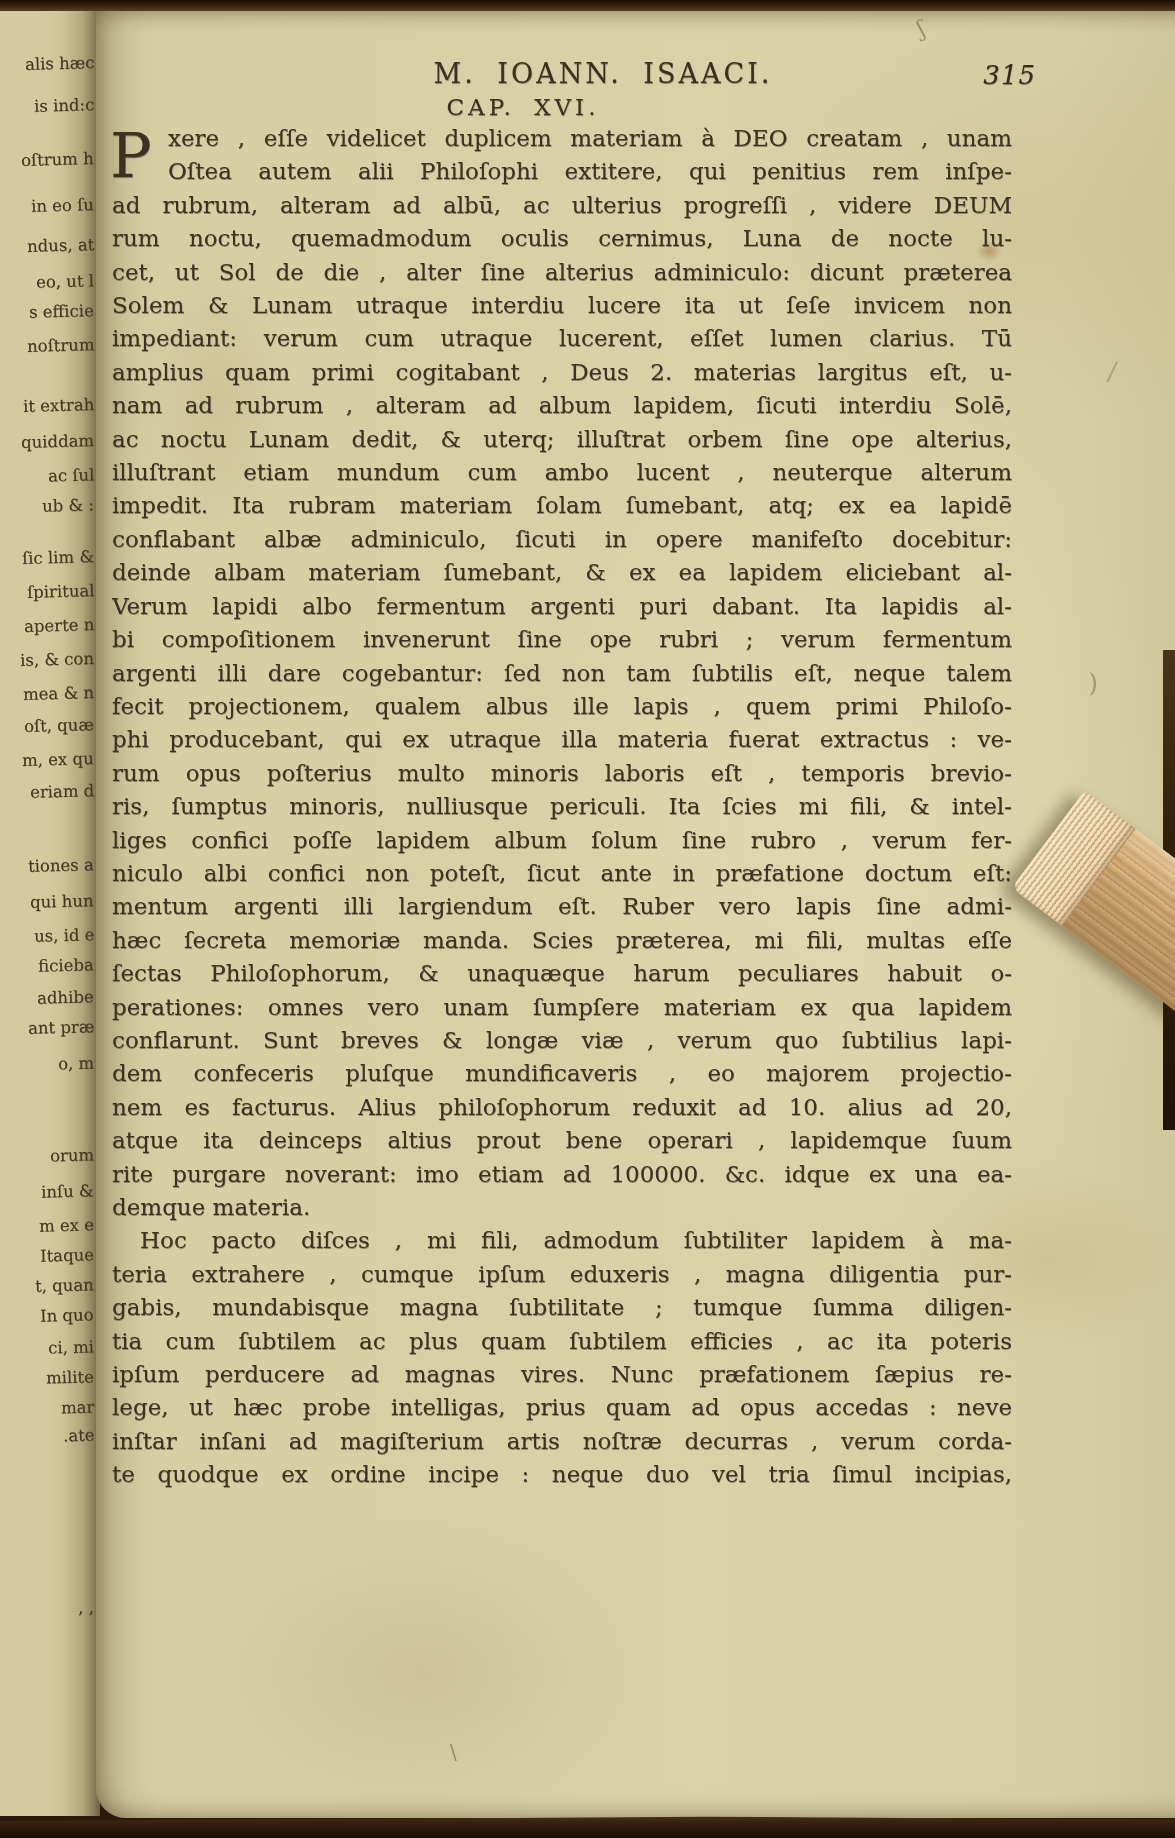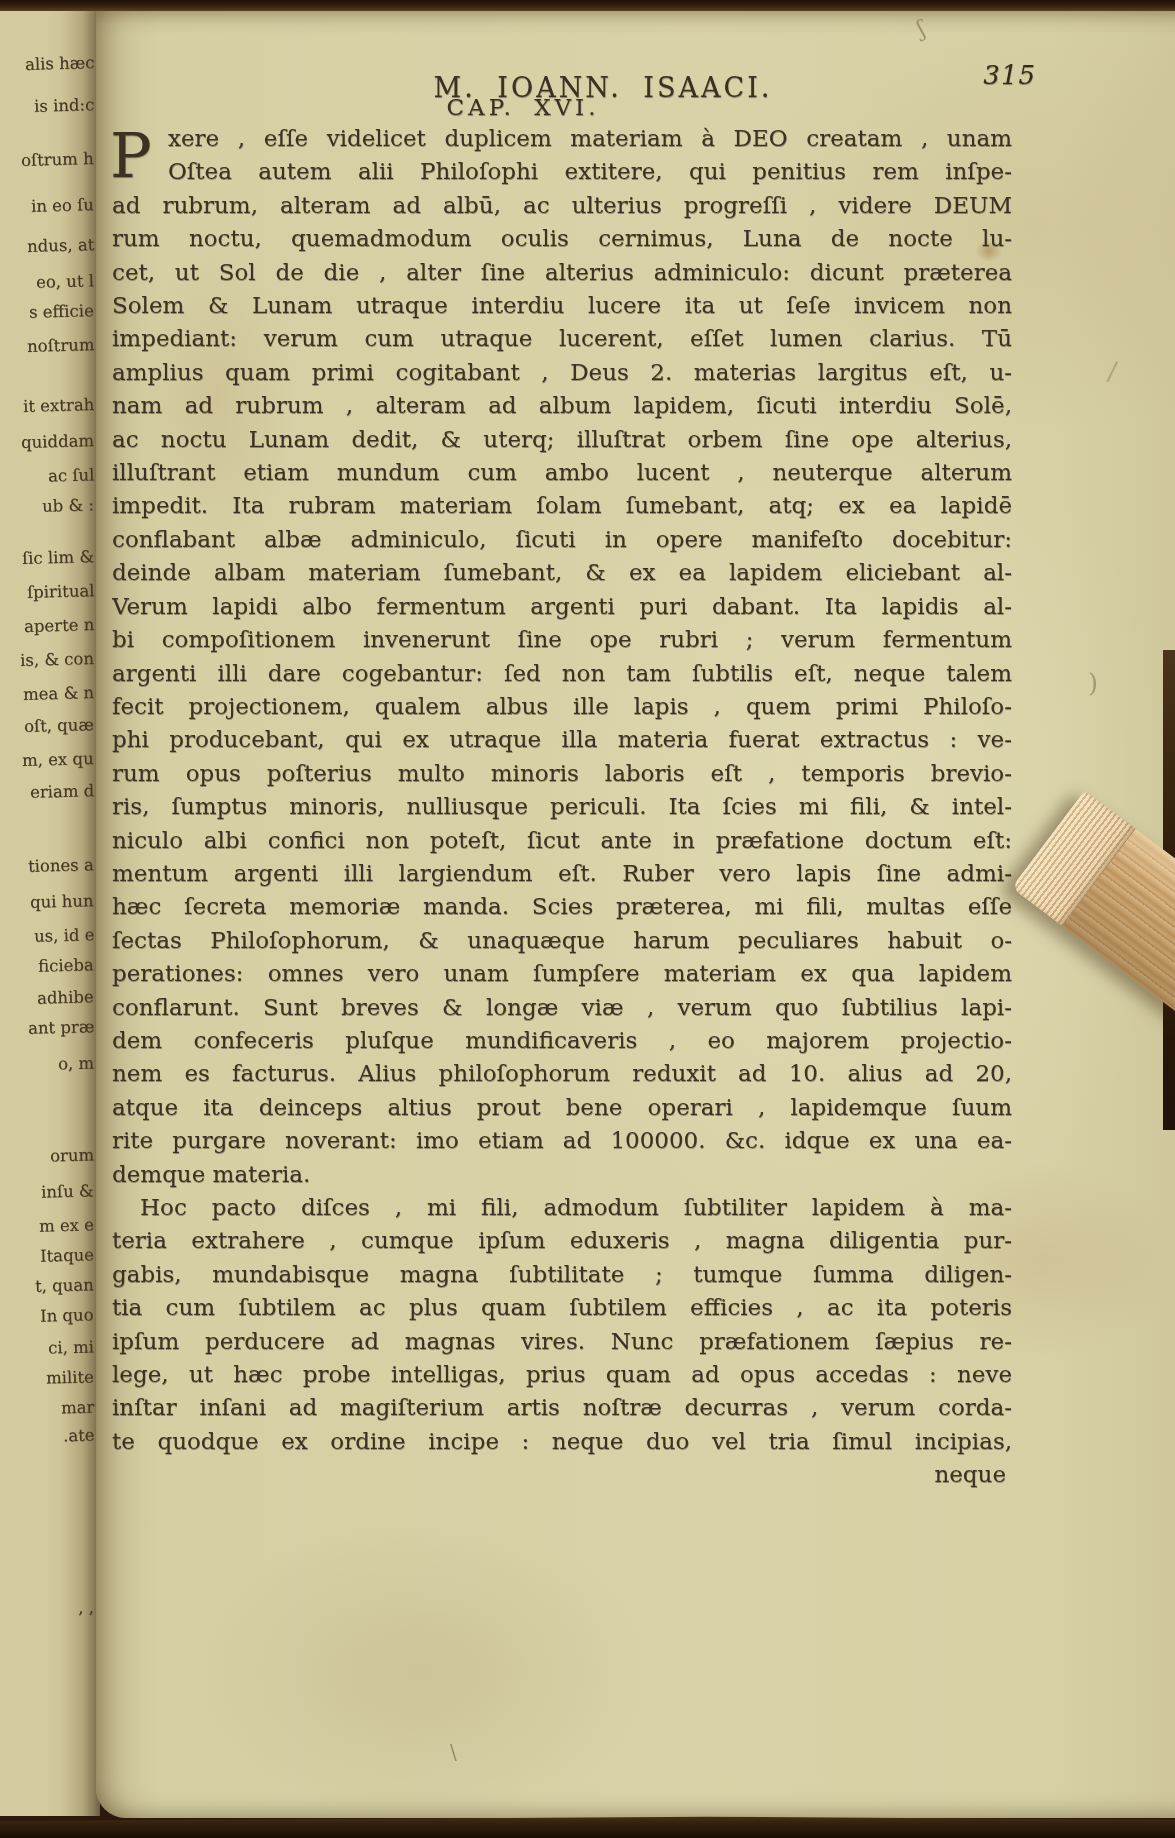--- a/index.html
+++ b/index.html
@@ -28,21 +28,21 @@
       radial-gradient(ellipse 500px 700px at 70% 45%, rgba(255,250,225,.18), transparent 65%),
       radial-gradient(ellipse 380px 260px at 30% 92%, rgba(125,100,55,.12), transparent 60%),
       linear-gradient(90deg,#c9c196 0%,#d6cfa4 6%,#d9d2a8 55%,#d7d0a5 88%,#cfc79b 100%);
     box-shadow:inset 22px 0 30px -14px rgba(95,75,40,.5), inset 0 14px 20px -12px rgba(70,50,25,.45), inset 0 -16px 22px -14px rgba(70,50,25,.35);
     border-bottom-left-radius:30px;
     z-index:2;
   }
   .stain{position:absolute;border-radius:50%;pointer-events:none;}
   
   .running-title{
-    position:absolute;left:112px;top:62px;width:900px;text-align:center;
+    position:absolute;left:112px;top:48px;width:900px;text-align:center;
     font-size:27px;letter-spacing:3px;word-spacing:10px;color:#3b3022;
     transform:translateX(-55px);
     text-shadow:0.4px 0.6px .7px rgba(60,45,25,.5);
   }
   .page-number{
     position:absolute;right:150px;top:50px;font-size:26px;font-style:italic;
     color:#352b1d;letter-spacing:1px;text-shadow:0.4px 0.6px .7px rgba(60,45,25,.5);
   }
   .chapter-heading{
     position:absolute;left:112px;top:84px;width:900px;text-align:center;
@@ -171,40 +171,40 @@
       <div class="line j">impedit. Ita rubram materiam ſolam ſumebant, atq; ex ea lapidē</div>
       <div class="line j">conflabant albæ adminiculo, ſicuti in opere manifeſto docebitur:</div>
       <div class="line j">deinde albam materiam ſumebant, &amp; ex ea lapidem eliciebant al-</div>
       <div class="line j">Verum lapidi albo fermentum argenti puri dabant. Ita lapidis al-</div>
       <div class="line j">bi compoſitionem invenerunt ſine ope rubri ; verum fermentum</div>
       <div class="line j">argenti illi dare cogebantur: ſed non tam ſubtilis eſt, neque talem</div>
       <div class="line j">fecit projectionem, qualem albus ille lapis , quem primi Philoſo-</div>
       <div class="line j">phi producebant, qui ex utraque illa materia fuerat extractus : ve-</div>
       <div class="line j">rum opus poſterius multo minoris laboris eſt , temporis brevio-</div>
       <div class="line j">ris, ſumptus minoris, nulliusque periculi. Ita ſcies mi fili, &amp; intel-</div>
+      <div class="line j">liges confici poſſe lapidem album ſolum ſine rubro , verum fer-</div>
       <div class="line j">niculo albi confici non poteſt, ſicut ante in præfatione doctum eſt:</div>
       <div class="line j">mentum argenti illi largiendum eſt. Ruber vero lapis ſine admi-</div>
       <div class="line j">hæc ſecreta memoriæ manda. Scies præterea, mi fili, multas eſſe</div>
       <div class="line j">ſectas Philoſophorum, &amp; unaquæque harum peculiares habuit o-</div>
       <div class="line j">perationes: omnes vero unam ſumpſere materiam ex qua lapidem</div>
       <div class="line j">conflarunt. Sunt breves &amp; longæ viæ , verum quo ſubtilius lapi-</div>
       <div class="line j">dem confeceris pluſque mundificaveris , eo majorem projectio-</div>
       <div class="line j">nem es facturus. Alius philoſophorum reduxit ad 10. alius ad 20,</div>
       <div class="line j">atque ita deinceps altius prout bene operari , lapidemque ſuum</div>
       <div class="line j">rite purgare noverant: imo etiam ad 100000. &amp;c. idque ex una ea-</div>
       <div class="line">demque materia.</div>
       <div class="line j first-indent">Hoc pacto diſces , mi fili, admodum ſubtiliter lapidem à ma-</div>
       <div class="line j">teria extrahere , cumque ipſum eduxeris , magna diligentia pur-</div>
       <div class="line j">gabis, mundabisque magna ſubtilitate ; tumque ſumma diligen-</div>
       <div class="line j">tia cum ſubtilem ac plus quam ſubtilem efficies , ac ita poteris</div>
       <div class="line j">ipſum perducere ad magnas vires. Nunc præfationem ſæpius re-</div>
       <div class="line j">lege, ut hæc probe intelligas, prius quam ad opus accedas : neve</div>
       <div class="line j">inſtar inſani ad magiſterium artis noſtræ decurras , verum corda-</div>
       <div class="line j">te quodque ex ordine incipe : neque duo vel tria ſimul incipias,</div>
-      <div class="catchword">neque</div>
     </div>
 </div>
 
 <div class="gap-sliver"></div>
 
 <div class="peg">
   <div class="peg-tip"></div>
 </div>
 
 <div style="position:absolute;inset:0;z-index:6;pointer-events:none;">

